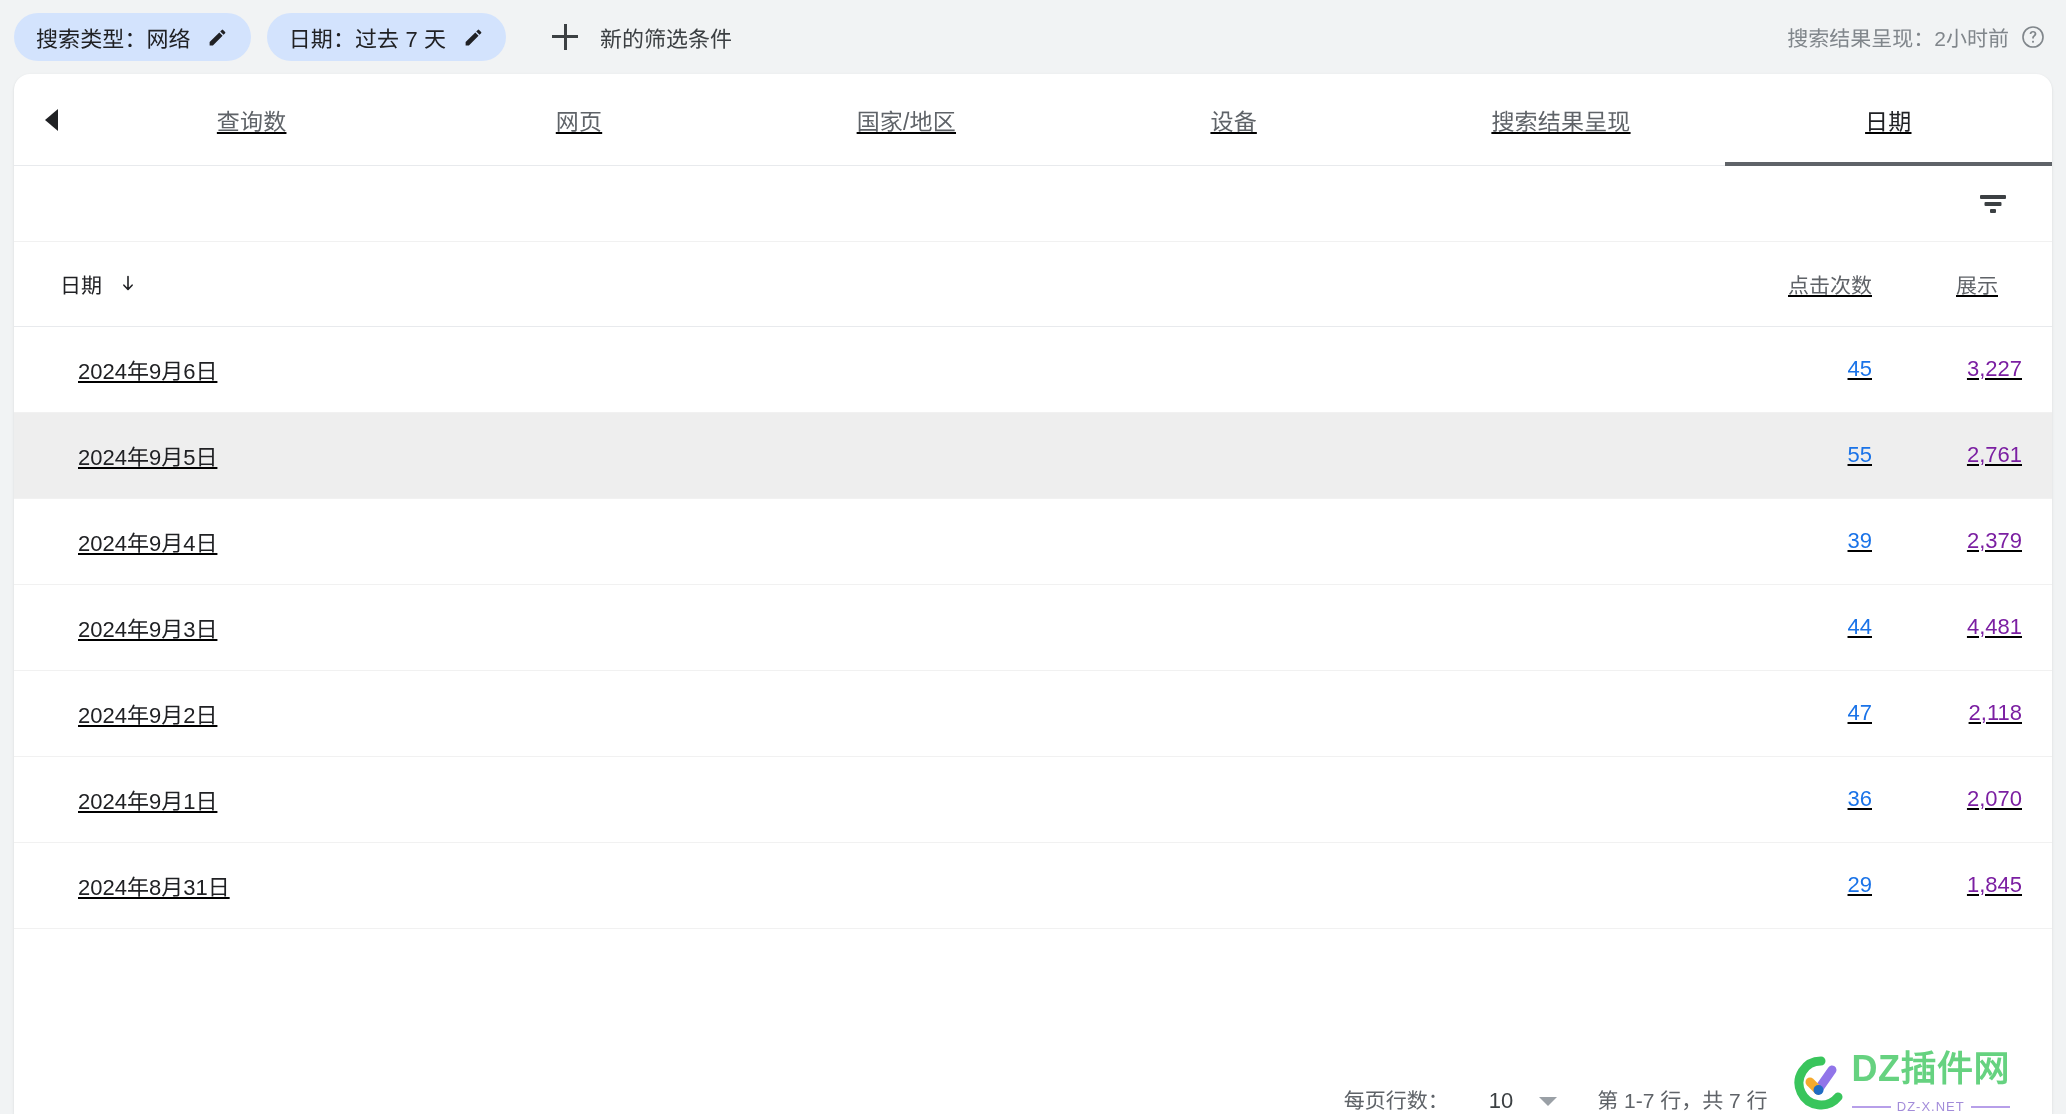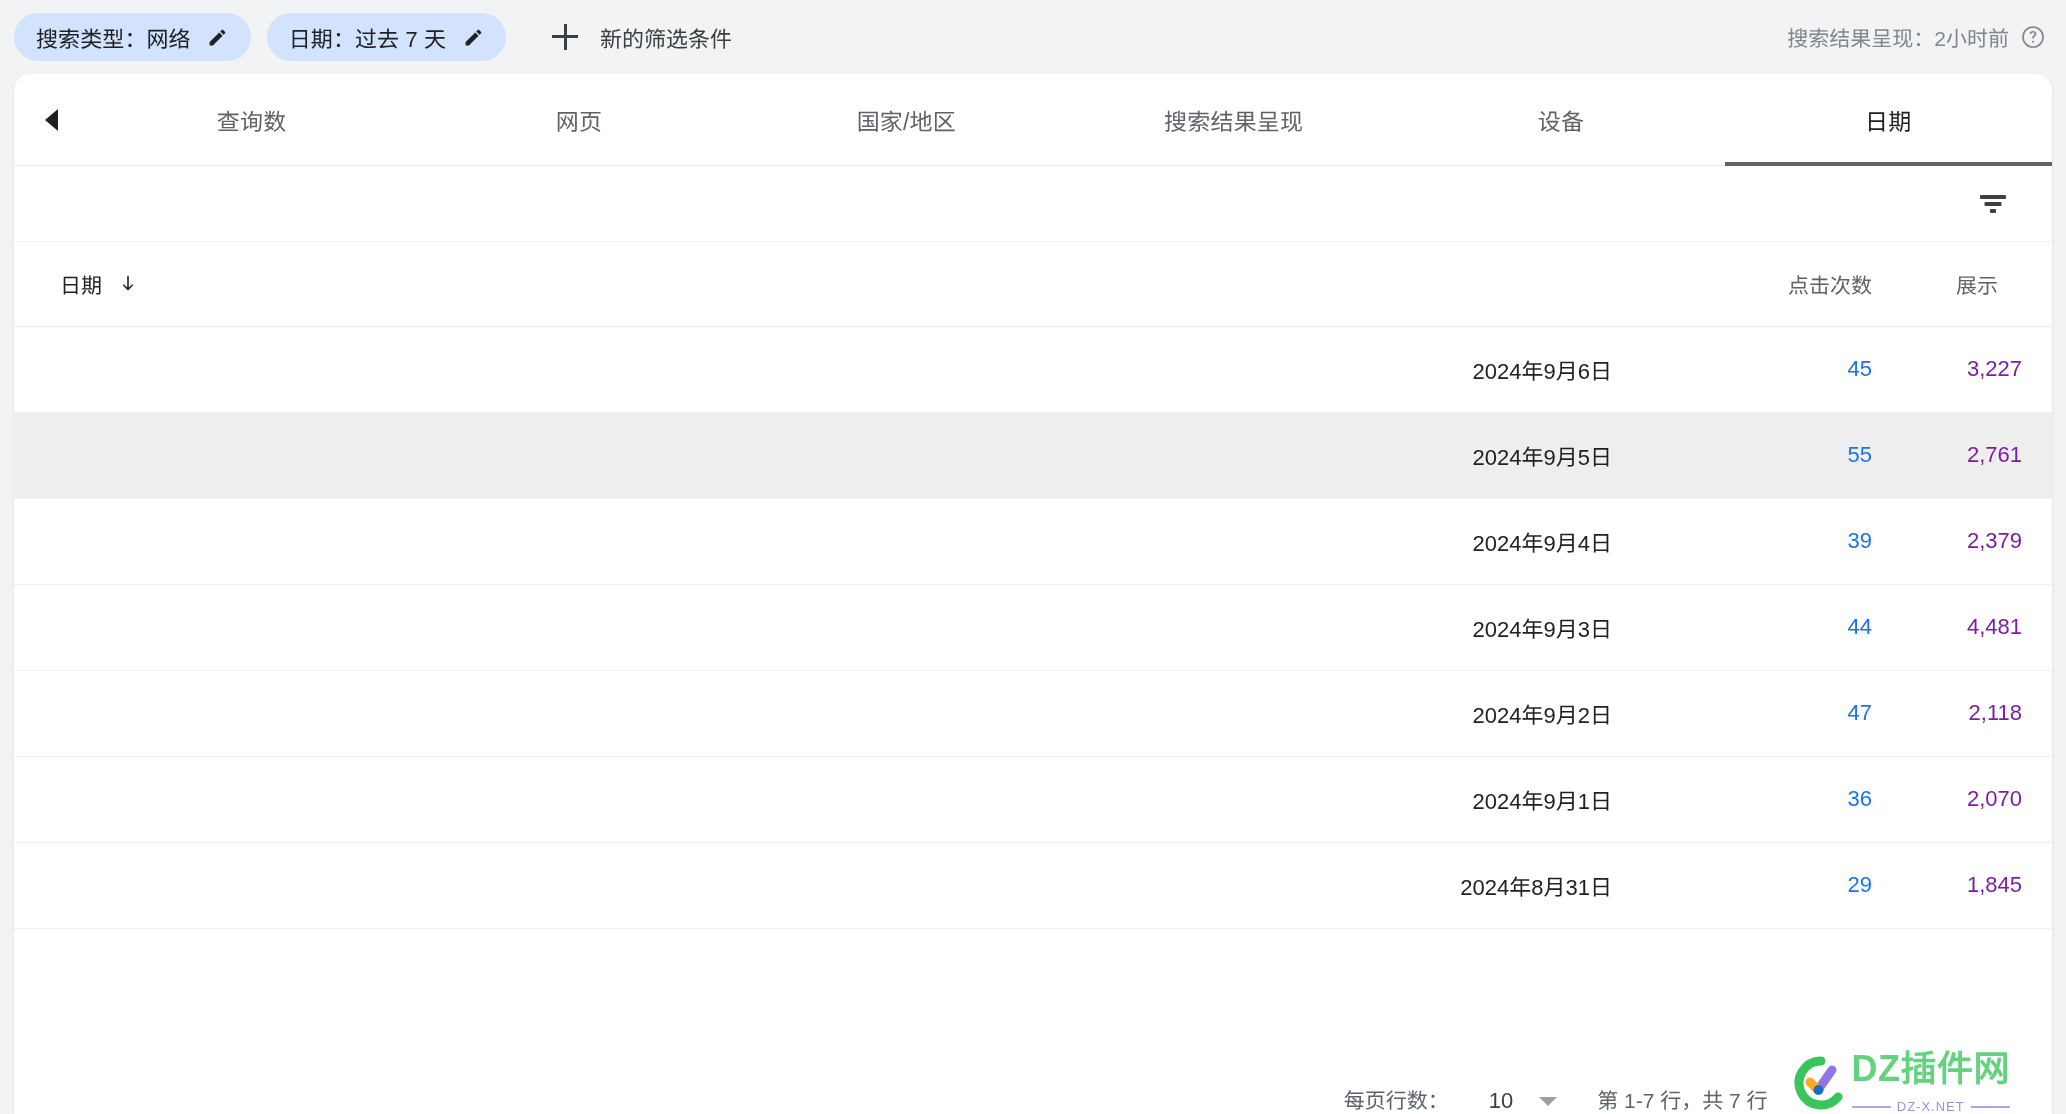--- a/index.html
+++ b/index.html
@@ -105,20 +105,21 @@
 
   
   .card {
     position: relative;
     margin: 0 14px;
     height: 1040px;
     background: #ffffff;
     border-radius: 16px 16px 0 0;
     box-shadow: 0 1px 3px rgba(60,64,67,0.10), 0 1px 2px rgba(60,64,67,0.06);
     overflow: hidden;
+    text-decoration: underline;
   }
 
   
   .tab-strip {
     position: relative;
     height: 92px;
     display: flex;
     align-items: stretch;
     border-bottom: 1px solid #e8eaed;
   }
@@ -221,22 +222,22 @@
 
   table.data-table tbody td {
     height: 86px;
     font-size: 22px;
     border-bottom: 1px solid #f1f1f1;
     vertical-align: middle;
   }
   tbody tr.alt { background: #eeeeee; }
   tbody tr { cursor: pointer; }
   td.td-date {
-    text-align: right;
-    padding-left: 50px;
+    text-align: left;
+    padding-left: 64px;
     color: #202124;
   }
   td.td-clicks {
     text-align: right;
     color: #1a73e8;
   }
   td.td-impr {
     text-align: right;
     padding-right: 30px;
     color: #7b1fa2;
@@ -354,24 +355,24 @@
       <div class="tab">
         <span>查询数</span>
       </div>
       <div class="tab">
         <span>网页</span>
       </div>
       <div class="tab">
         <span>国家/地区</span>
       </div>
       <div class="tab">
+        <span>设备</span>
+      </div>
+      <div class="tab">
         <span>搜索结果呈现</span>
-      </div>
-      <div class="tab">
-        <span>设备</span>
       </div>
       <div class="tab active">
         <span>日期</span>
       </div>
     </div>
   </div>
 
   <div class="table-toolbar">
     <div class="funnel-btn">
       <svg class="funnel-icon" viewBox="0 0 28 22" aria-hidden="true">

